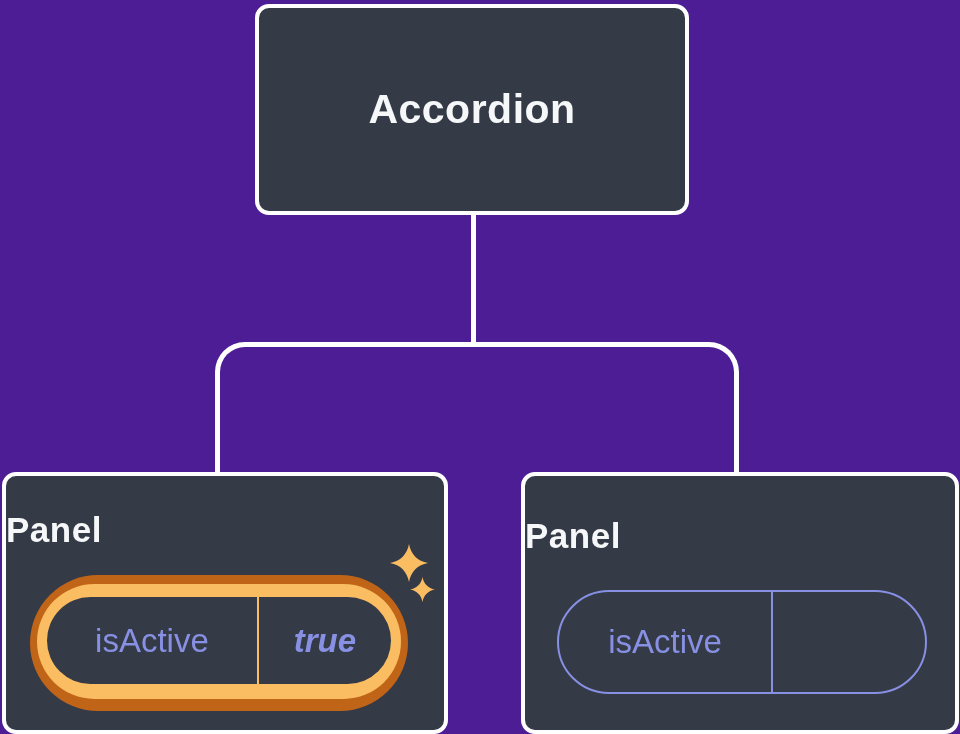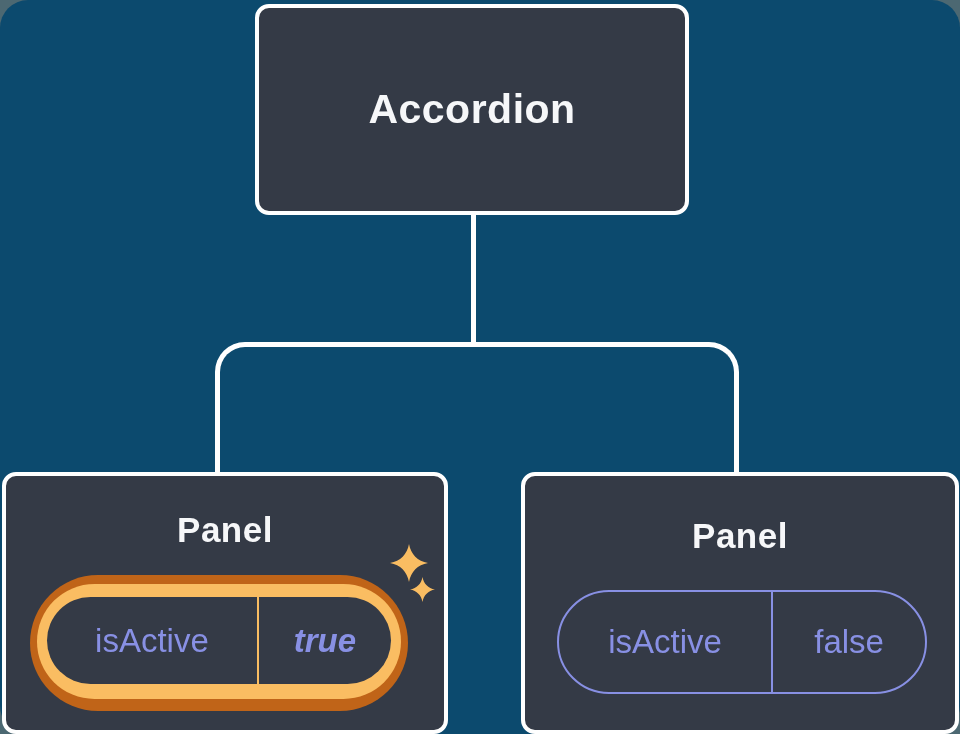--- a/index.html
+++ b/index.html
@@ -6,22 +6,21 @@
   body {
     width: 960px; height: 734px;
     font-family: "Liberation Sans", sans-serif;
     background: #4C6872;
     overflow: hidden;
     position: relative;
   }
   .stage {
     position: absolute; left: 0; top: 0;
     width: 960px; height: 734px;
-    background: #0c4a6e;
-    border-radius: 28px;
+    background: #4c1d95;
   }
   
   .node {
     position: absolute;
     background: #343A46;
     border: 4px solid #FFFFFF;
     border-radius: 14px;
     box-sizing: border-box;
   }
   .node-root {
@@ -31,21 +30,21 @@
   }
   .root-label {
     color: #F6F7F9;
     font-size: 41px; font-weight: 600;
     letter-spacing: 0.5px;
   }
   .node-panel-left  { left: 2px;   top: 472px; width: 446px; height: 262px; }
   .node-panel-right { left: 521px; top: 472px; width: 438px; height: 262px; }
   .panel-label {
     position: absolute; left: 0; top: 34px;
-    width: 100%; text-align: center;
+    width: 100%; text-align: left;
     color: #F6F7F9; font-size: 35px; font-weight: 600;
     letter-spacing: 0.5px;
   }
   .node-panel-right .panel-label { top: 40px; }
   
   .stem {
     position: absolute;
     left: 471px; top: 212px;
     width: 5px; height: 134px;
     background: #FFFFFF;
@@ -146,17 +145,16 @@
   </svg>
   <svg class="sparkle sparkle-small" viewBox="0 0 24 24">
     <path d="M12 0C13.2 6.6 17.4 10.8 24 12 17.4 13.2 13.2 17.4 12 24 10.8 17.4 6.6 13.2 0 12 6.6 10.8 10.8 6.6 12 0Z" fill="#FABD62"></path>
   </svg>
 
   <div class="node node-panel-right">
     <span class="panel-label">Panel</span>
     <div class="pill-outline">
       <span class="cell cell-name">isActive</span>
       <span class="divider"></span>
-      <span class="cell cell-value">false</span>
     </div>
   </div>
 
 </div>
 
 </body></html>

